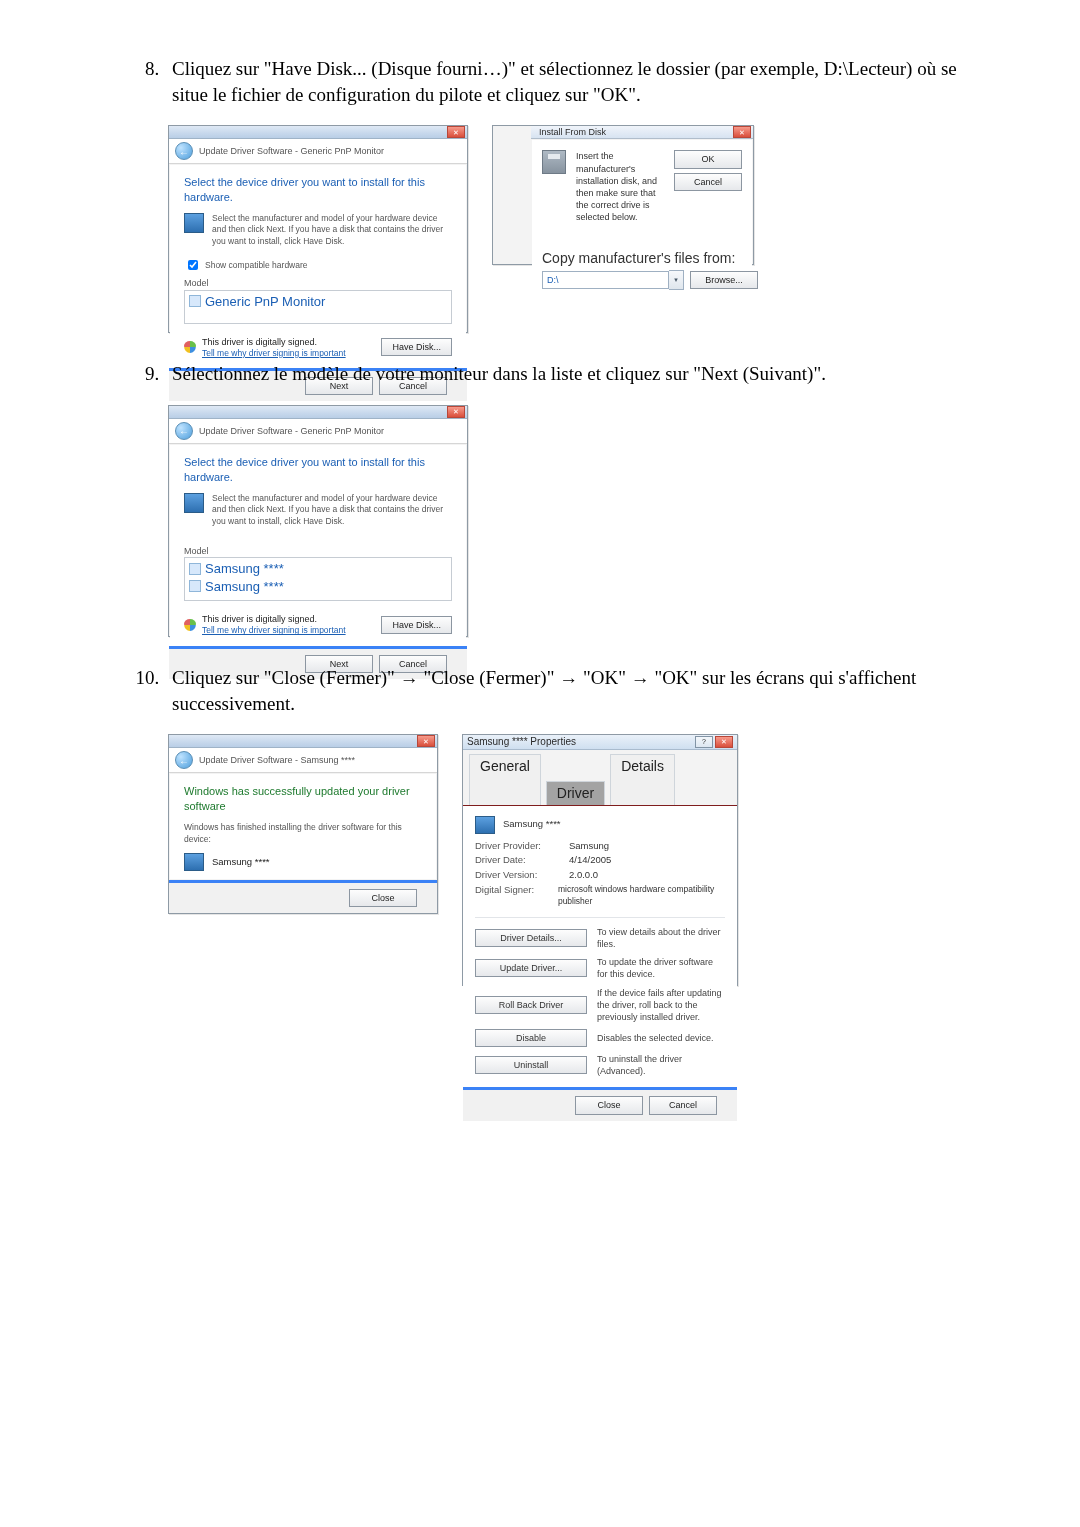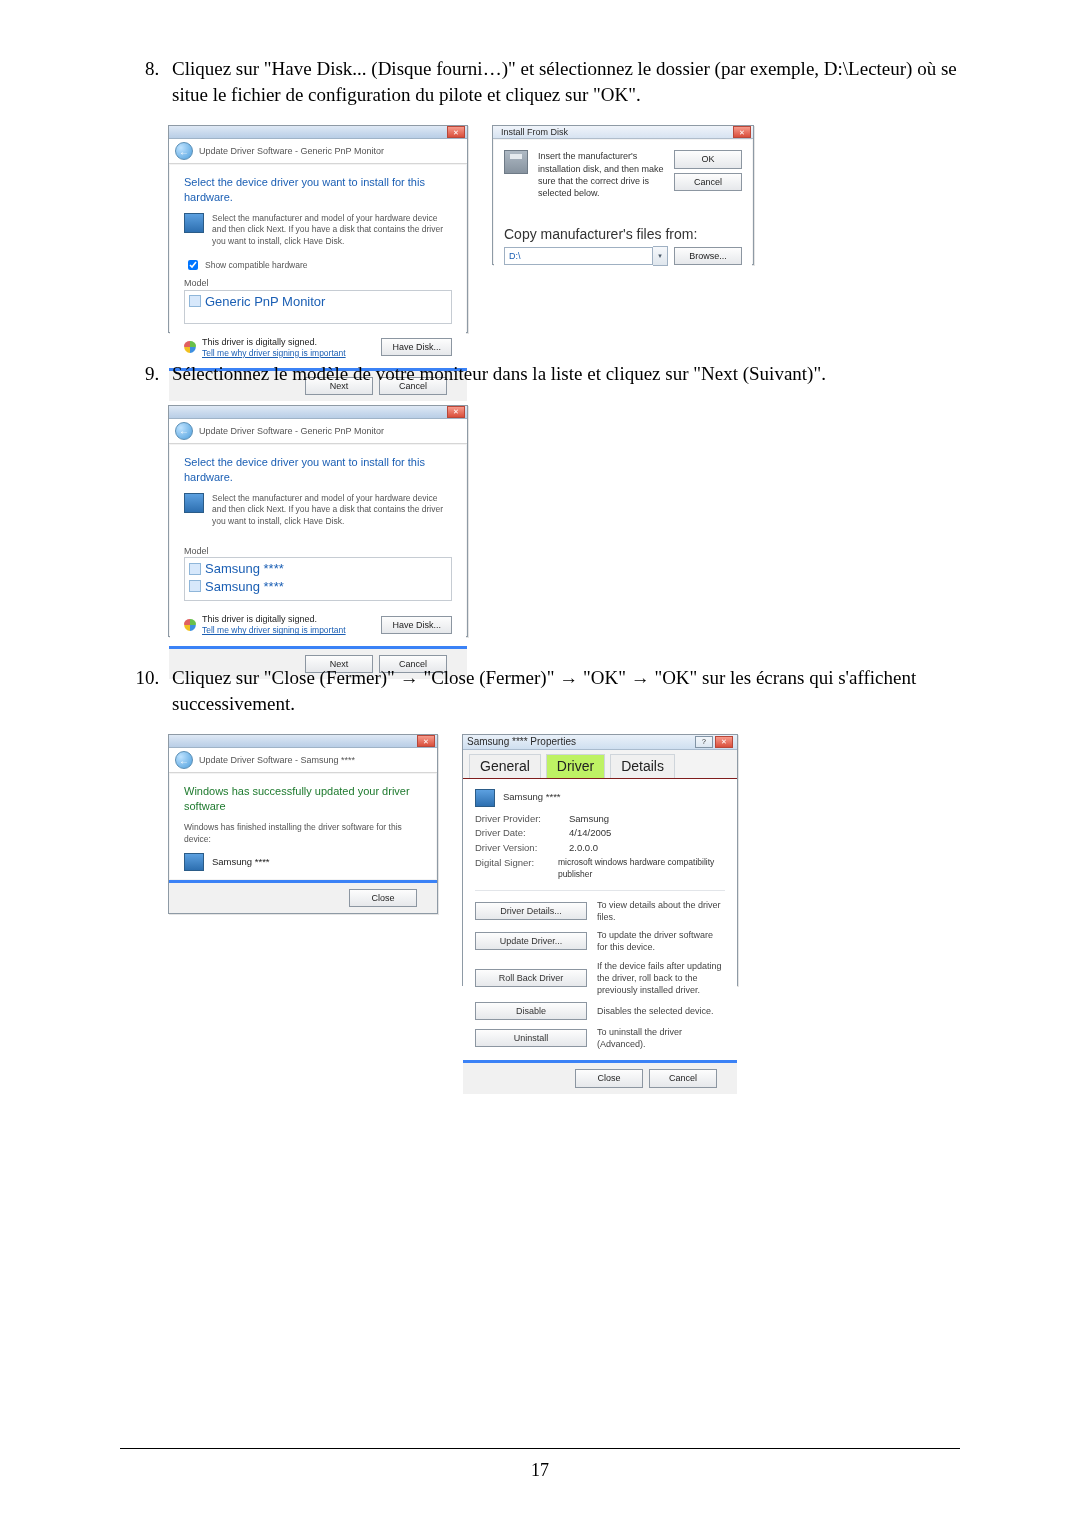--- a/index.html
+++ b/index.html
@@ -253,23 +253,24 @@
     font-size:14px;
   }
   .tab {
     padding:2px 10px;
     border:1px solid #cfd5db;
     border-bottom:none;
     background:#f0f0f0;
     margin-right:-1px;
   }
   .tab.active {
-    background:#bef264;
+    background:#a3a3a3;
     position:relative;
     z-index:1;
+    margin-top:27px;
   }
   .props-body {
     background:#ffffff;
     padding:10px 12px;
     font-size:9.5px;
     color:#333;
   }
   .kv { display:flex; gap:12px; margin:2px 0; }
   .kv .k { width:82px; color:#555; }
   .props-actions {
@@ -344,21 +345,21 @@
               <div style="flex:1"></div>
               <span class="btn">Have Disk...</span>
             </div>
           </div>
           <div class="btn-row">
             <span class="btn">Next</span>
             <span class="btn">Cancel</span>
           </div>
         </div>
 
-        <div class="win ifd" style="width:262px;height:140px;">
+        <div class="win ifd" style="width:262px;height:140px;padding-left:38px;">
           <div class="ifd-title">
             <span class="title-text">Install From Disk</span>
             <span class="tbtn close">✕</span>
           </div>
           <div class="win-inner" style="padding:10px;">
             <div style="display:flex;gap:10px;align-items:flex-start;">
               <span class="floppy"></span>
               <span style="flex:1;font-size:9px;color:#333;">Insert the manufacturer's installation disk, and then make sure that the correct drive is selected below.</span>
               <div style="display:flex;flex-direction:column;gap:4px;">
                 <span class="btn">OK</span>
@@ -513,15 +514,14 @@
           <div class="btn-row">
             <span class="btn">Close</span>
             <span class="btn">Cancel</span>
           </div>
         </div>
 
       </div>
     </li>
   </ol>
 
-  <div class="page-num">17</div>
 
 </div>
 
 </body></html>

